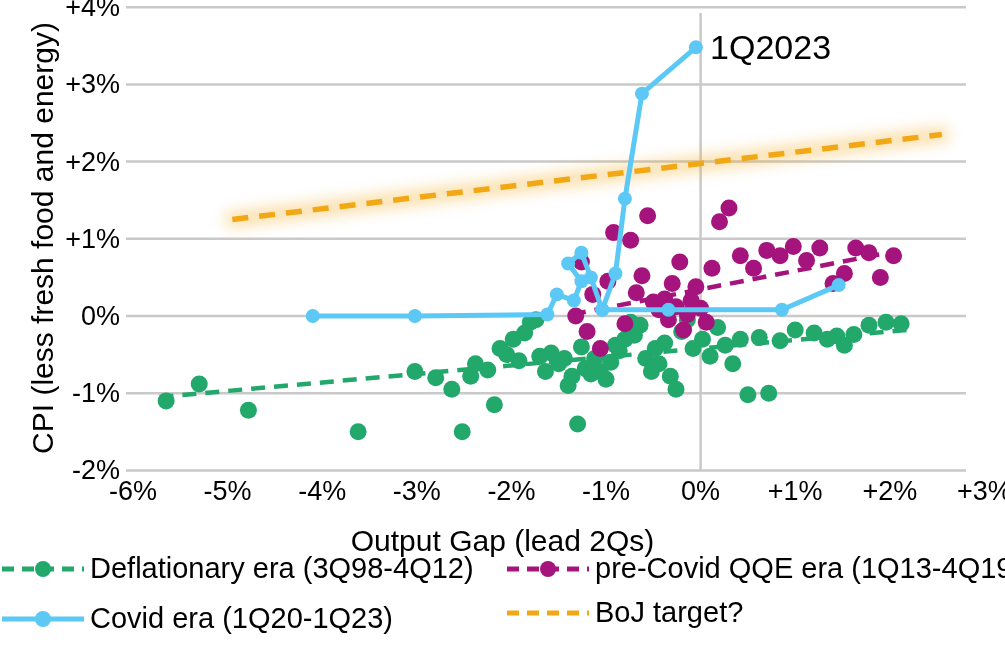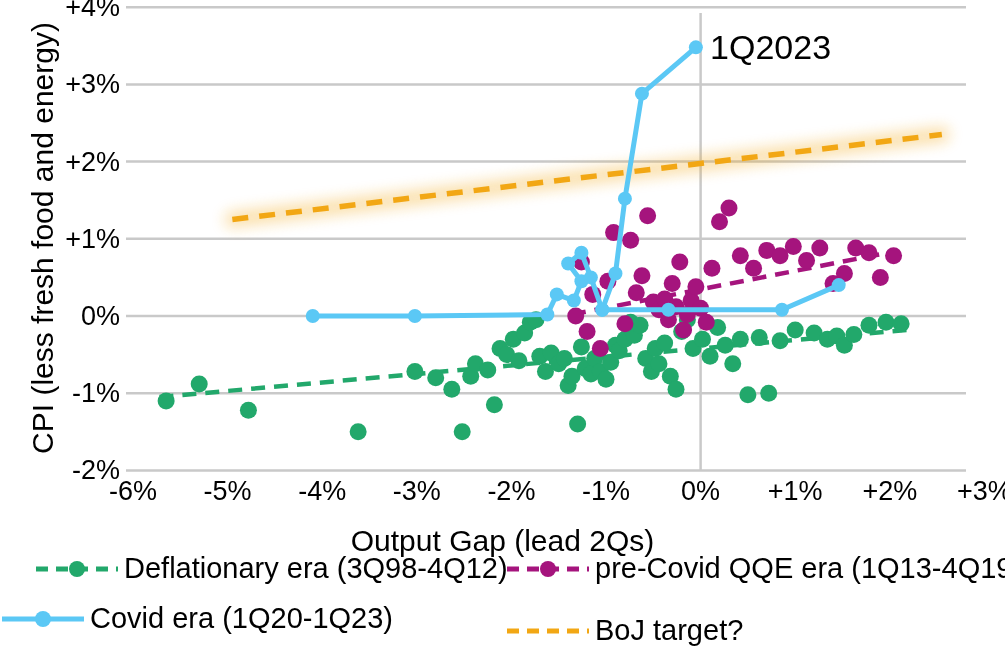--- a/index.html
+++ b/index.html
@@ -236,21 +236,21 @@
       <div class="xtick" style="left: 889.8px;">+2%</div>
       <div class="xtick" style="left: 984.4px;">+3%</div>
     </div>
 
   <div id="ylabel">CPI (less fresh food and energy)</div>
   <div id="xlabel">Output Gap (lead 2Qs)</div>
 
   <div id="annot" style="left: 710.06px; top: 27.66px; text-align: right;">1Q2023</div>
 
   <div id="legend">
-      <div class="leg-item" style="left: 0px; top: 0px; padding-left: 34px;">
+      <div class="leg-item" style="left: 0px; top: 0px;">
         <div class="leg-key">
           <svg width="86" height="26">
             <line x1="2" y1="13" x2="84" y2="13" stroke="#22A86B" stroke-width="5" stroke-dasharray="12 8"></line>
             <circle cx="43" cy="13" r="8" fill="#22A86B"></circle>
           </svg>
         </div>
         <span class="leg-text">Deflationary era (3Q98-4Q12)</span>
       </div>
       <div class="leg-item" style="left: 505px; top: 0px;">
         <div class="leg-key">
@@ -263,21 +263,21 @@
       </div>
       <div class="leg-item" style="left: 0px; top: 50px;">
         <div class="leg-key">
           <svg width="86" height="26">
             <line x1="2" y1="13" x2="84" y2="13" stroke="#5BC8F5" stroke-width="5"></line>
             <circle cx="43" cy="13" r="8" fill="#5BC8F5"></circle>
           </svg>
         </div>
         <span class="leg-text">Covid era (1Q20-1Q23)</span>
       </div>
-      <div class="leg-item" style="left: 505px; top: 62px;">
+      <div class="leg-item" style="left: 505px; top: 44px;">
         <div class="leg-key">
           <svg width="86" height="26">
             <line x1="2" y1="13" x2="84" y2="13" stroke="#F2A714" stroke-width="5" stroke-dasharray="12 8"></line>
           </svg>
         </div>
         <span class="leg-text">BoJ target?</span>
       </div>
     </div>
 </div>
 

